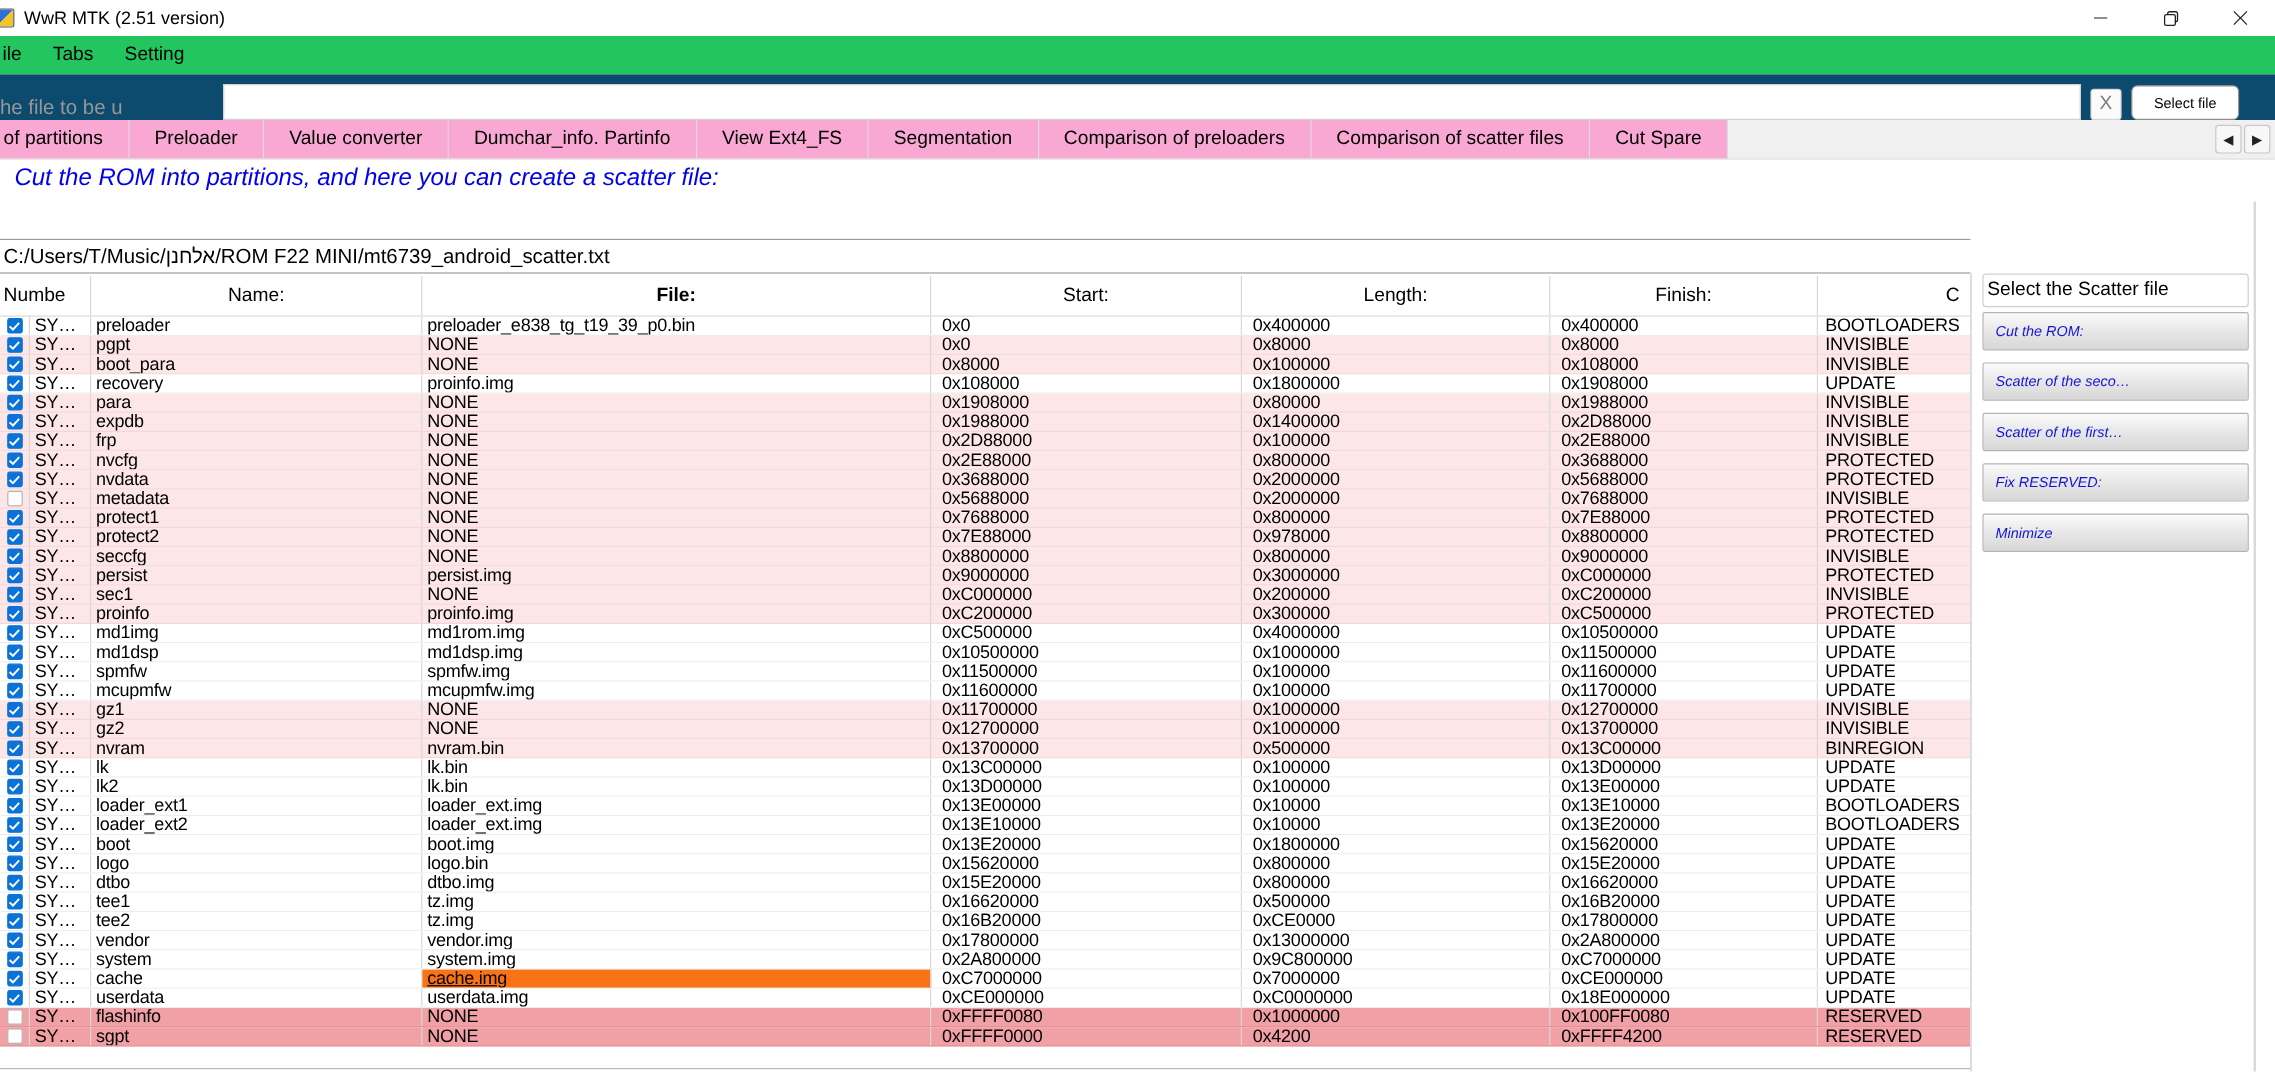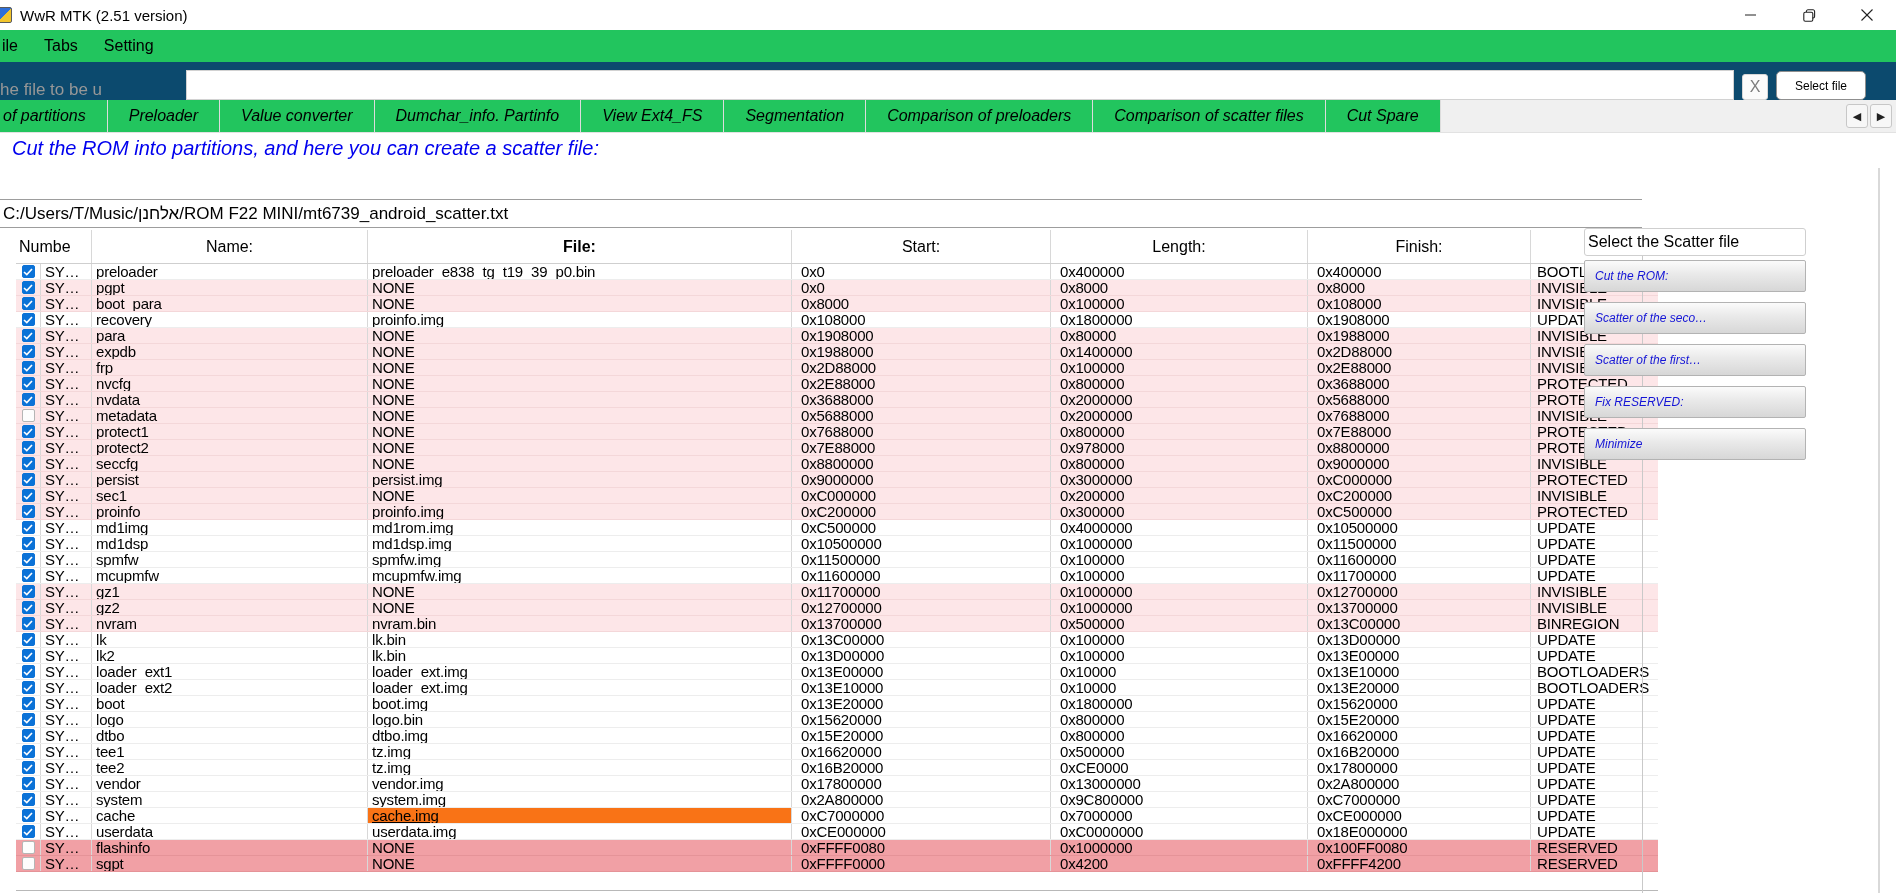--- a/index.html
+++ b/index.html
@@ -24,31 +24,31 @@
   .filebar{height:38px;display:flex;align-items:flex-end;background:#0c4a6e;}
   .file-label{color:#979797;font-size:17px;width:186px;flex:0 0 auto;white-space:nowrap;overflow:hidden;}
   .file-input{width:1548px;height:30px;border:1px solid #d2d2d2;background:#fff;font-size:15px;padding:0 6px;
     font-family:inherit;outline:none;flex:0 0 auto;}
   .clear-x{width:26px;height:26px;margin-left:8px;display:flex;align-items:center;justify-content:center;
     color:#7d7d7d;font-size:16px;border:1px solid #d7d7d7;border-radius:3px;background:#fbfbfb;flex:0 0 auto;}
   .select-file-btn{margin-left:8px;height:29px;padding:0 18px;border:1px solid #8f8f8f;border-radius:5px;
     background:#fff;font-size:12px;font-family:inherit;flex:0 0 auto;}
   .tabbar{height:33px;background:#f0f0f0;display:flex;align-items:stretch;border-bottom:1px solid #e2e2e2;}
   .tab{display:flex;align-items:center;padding:0 21px;font-size:16px;border-right:1px solid #dcdcdc;
-    white-space:nowrap;background:#22c55e;font-style:italic;}
+    white-space:nowrap;background:#f9a8d4;}
   .tab:first-child{padding-left:3px;}
   .tab-arrows{margin-left:auto;display:flex;align-items:center;gap:2px;padding-right:4px;}
   .tab-arrow{width:22px;height:24px;border:1px solid #c7c7c7;border-radius:3px;background:#f7f7f7;
     display:flex;align-items:center;justify-content:center;font-size:11px;color:#222;}
   .heading{height:30px;display:flex;align-items:center;color:var(--heading-blue);
     font-style:italic;font-size:20px;padding-left:12px;white-space:nowrap;}
   .pathbox{width:1642px;height:29px;border-top:1px solid #9d9d9d;border-bottom:1px solid #9d9d9d;
     background:#fff;display:flex;align-items:center;padding-left:3px;font-size:17px;white-space:nowrap;margin-top:36px;}
   .workarea{position:relative;height:731px;}
-  .tablewrap{position:absolute;left:16px;top:2px;width:1642px;height:661px;background:#fff;
+  .tablewrap{position:absolute;left:0;top:2px;width:1642px;height:661px;background:#fff;
     border-bottom:1px solid #b8b8b8;overflow:hidden;}
   .thead{display:grid;grid-template-columns:25px 51px 276px 424px 259px 257px 223px 126px;
     height:34px;border-bottom:1px solid #cfcfcf;background:#fff;font-size:16px;}
   .th{display:flex;align-items:center;justify-content:center;border-right:1px solid var(--grid-line);
     overflow:hidden;white-space:nowrap;}
   .th.num{grid-column:1/3;justify-content:flex-start;padding-left:3px;}
   .th.file{font-weight:bold;}
   .th.op{grid-column:8/9;justify-content:flex-end;padding-right:8px;border-right:none;}
   .tbody{background:#fff;}
   .trow{display:grid;grid-template-columns:25px 51px 276px 424px 259px 257px 223px 126px;
@@ -60,21 +60,21 @@
   .td:last-child{border-right:none;padding-left:6px;}
   .td.cbcell{display:flex;align-items:center;justify-content:center;padding:0;}
   .td.hex{padding-left:9px;}
   .td.file-sel{background:#f97316;text-decoration:underline;}
   .cb{width:13px;height:13px;border-radius:2px;display:flex;align-items:center;justify-content:center;}
   .cb.on{background:var(--checkbox-blue);border:1px solid var(--checkbox-blue);}
   .cb.off{background:#fdfdfd;border:1px solid #b5b5b5;}
   .cb.on svg{display:block;}
   .panel-divider{position:absolute;left:1642px;top:0;width:1px;height:731px;background:#c9c9c9;}
   .right-edge{position:absolute;left:1878px;top:-60px;width:2px;height:800px;background:#d9d9d9;}
-  .sidepanel{position:absolute;left:1584px;top:0;width:222px;}
+  .sidepanel{position:absolute;left:1652px;top:0;width:222px;}
   .scatter-label{height:28px;border:1px solid #cfcfcf;border-radius:3px;background:#fff;
     display:flex;align-items:center;padding:0 3px;font-size:16px;white-space:nowrap;overflow:hidden;margin-bottom:4px;}
   .side-btn{width:100%;height:32px;margin-bottom:10px;border:1px solid #b3b3b3;border-radius:2px;
     background:linear-gradient(#fbfbfb,#e9e9e9 45%,#d7d7d7);display:flex;align-items:center;
     padding-left:10px;color:var(--accent-blue);font-style:italic;font-size:12px;white-space:nowrap;overflow:hidden;}
 </style>
 </head>
 <body>
 
 <div class="titlebar">

